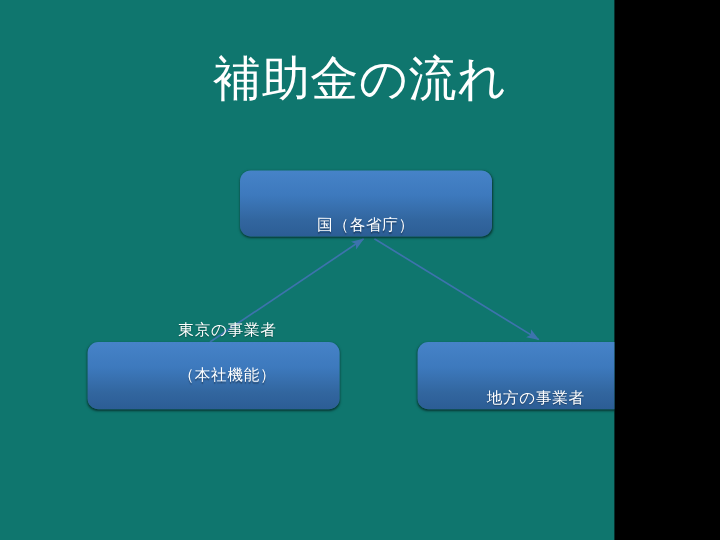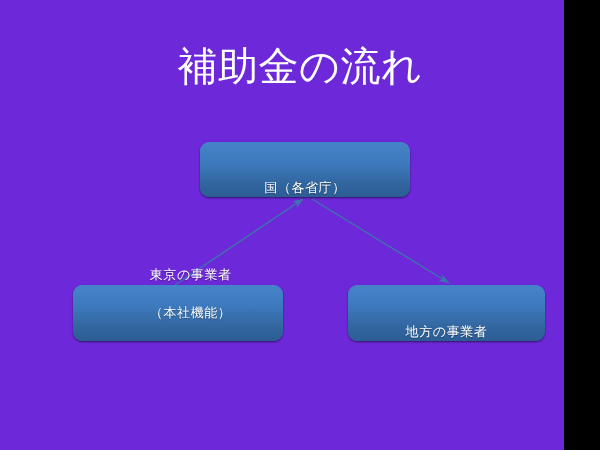--- a/index.html
+++ b/index.html
@@ -2,25 +2,25 @@
 <html><head>
 <meta charset="utf-8">
 <style>
   html, body {
     margin: 0;
     padding: 0;
     background: #000000;
   }
   #slide {
     position: relative;
-    width: 564px;
+    width: 512px;
     height: 450px;
-    background: #6d28d9;
+    background: #0f766e;
     overflow: hidden;
-    font-family: Liberation Sans, sans-serif;
+    font-family: Liberation Serif, serif;
   }
 
   
   #slide-title {
     position: absolute;
     left: 0;
     top: 42px;
     width: 600px;
     text-align: center;
     color: #ffffff;

